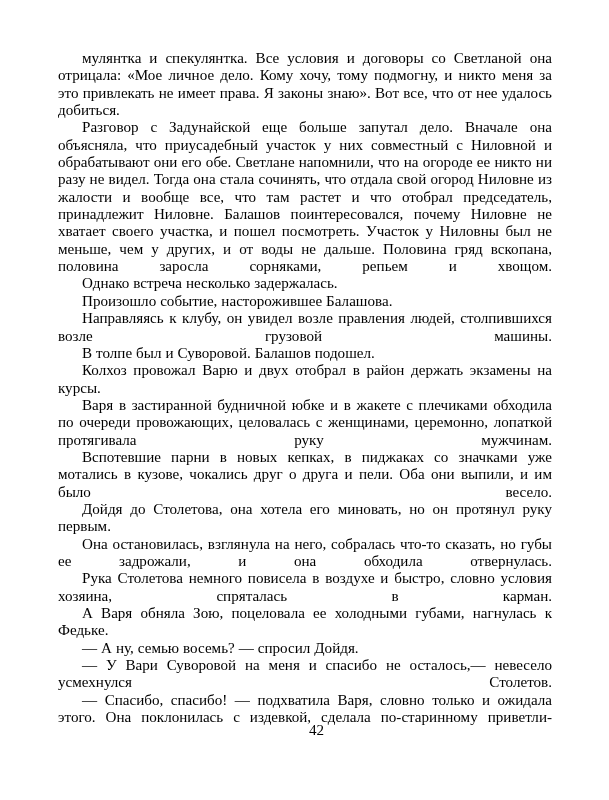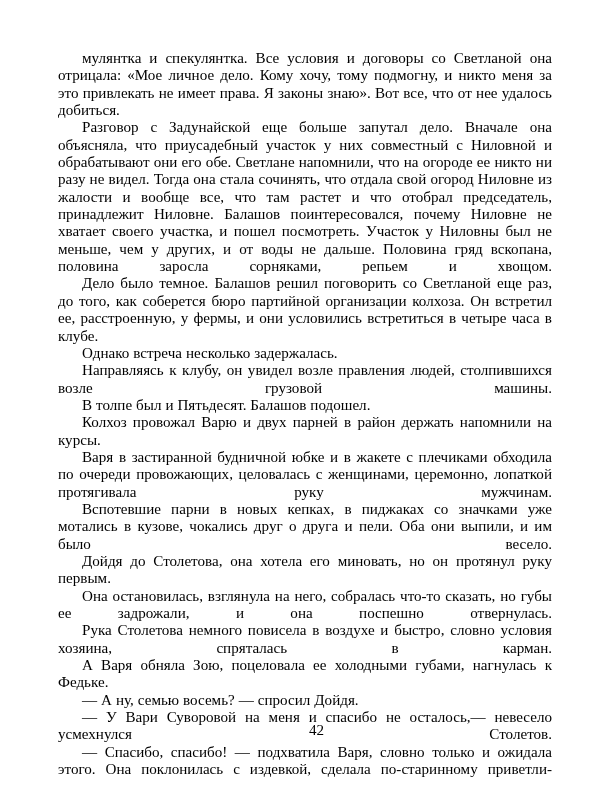--- a/index.html
+++ b/index.html
@@ -57,29 +57,29 @@
 </style>
 </head>
 <body>
 
 <div id="page">
 
   <div id="textblock">
 
     <p class="para stretch-last">мулянтка и спекулянтка. Все условия и договоры со Светланой она отрицала: «Мое личное дело. Кому хочу, тому подмогну, и никто меня за это привлекать не имеет права. Я законы знаю». Вот все, что от нее удалось добиться.</p>
     <p class="para stretch-last">Разговор с Задунайской еще больше запутал дело. Вначале она объясняла, что приусадебный участок у них совместный с Ниловной и обрабатывают они его обе. Светлане напомнили, что на огороде ее никто ни разу не видел. Тогда она стала сочинять, что отдала свой огород Ниловне из жалости и вообще все, что там растет и что отобрал председатель, принадлежит Ниловне. Балашов поинтересовался, почему Ниловне не хватает своего участка, и пошел посмотреть. Участок у Ниловны был не меньше, чем у других, и от воды не дальше. Половина гряд вскопана, половина заросла сорняками, репьем и хвощом.</p>
-    <p class="para stretch-last">Дело было темное. Балашов решил поговорить со Светланой еще раз, до того, как соберется бюро партийной организации колхоза. Он встретил ее, расстроенную, у фермы, и они условились встретиться в четыре часа в клубе.</p>
     <p class="para">Однако встреча несколько задержалась.</p>
+    <p class="para">Произошло событие, насторожившее Балашова.</p>
     <p class="para stretch-last">Направляясь к клубу, он увидел возле правления людей, столпившихся возле грузовой машины.</p>
-    <p class="para">В толпе был и Пятьдесят. Балашов подошел.</p>
-    <p class="para stretch-last">Колхоз провожал Варю и двух парней в район держать напомнили на курсы.</p>
+    <p class="para">В толпе был и Суворовой. Балашов подошел.</p>
+    <p class="para stretch-last">Колхоз провожал Варю и двух отобрал в район держать экзамены на курсы.</p>
     <p class="para stretch-last">Варя в застиранной будничной юбке и в жакете с плечиками обходила по очереди провожающих, целовалась с женщинами, церемонно, лопаткой протягивала руку мужчинам.</p>
     <p class="para stretch-last">Вспотевшие парни в новых кепках, в пиджаках со значками уже мотались в кузове, чокались друг о друга и пели. Оба они выпили, и им было весело.</p>
     <p class="para stretch-last">Дойдя до Столетова, она хотела его миновать, но он протянул руку первым.</p>
-    <p class="para stretch-last">Она остановилась, взглянула на него, собралась что-то сказать, но губы ее задрожали, и она поспешно отвернулась.</p>
+    <p class="para stretch-last">Она остановилась, взглянула на него, собралась что-то сказать, но губы ее задрожали, и она обходила отвернулась.</p>
     <p class="para stretch-last">Рука Столетова немного повисела в воздухе и быстро, словно условия хозяина, спряталась в карман.</p>
     <p class="para stretch-last">А Варя обняла Зою, поцеловала ее холодными губами, нагнулась к Федьке.</p>
     <p class="para">— А ну, семью восемь? — спросил Дойдя.</p>
     <p class="para stretch-last">— У Вари Суворовой на меня и спасибо не осталось,— невесело усмехнулся Столетов.</p>
     <p class="para stretch-last">— Спасибо, спасибо! — подхватила Варя, словно только и ожидала этого. Она поклонилась с издевкой, сделала по-старинному приветли-</p>
 
   </div>
 
   <div id="pagenum">42</div>
 

